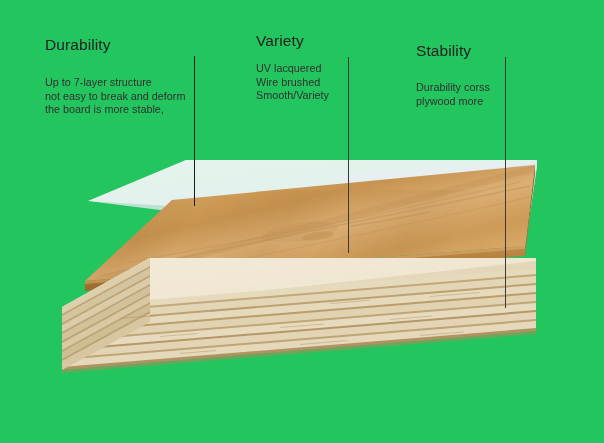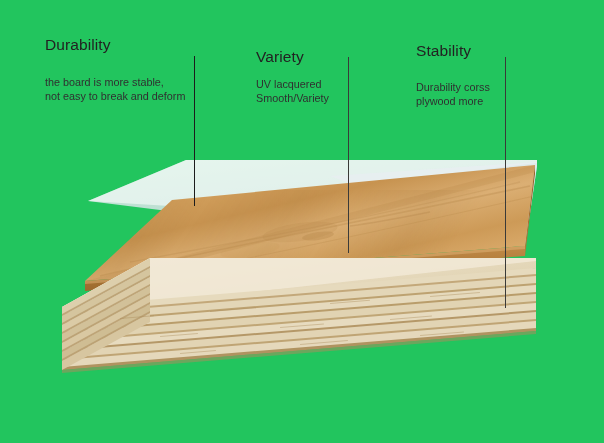--- a/index.html
+++ b/index.html
@@ -33,21 +33,21 @@
     font-size: 10.8px;
     line-height: 13.6px;
     color: #303030;
     white-space: nowrap;
   }
   .ann-body div { white-space: nowrap; }
 
   .ann-durability { left: 45px; top: 36px; }
   .ann-durability .ann-body { margin-top: 22px; }
 
-  .ann-variety { left: 256px; top: 48px; }
+  .ann-variety { left: 256px; top: 32px; }
   .ann-variety .ann-body { margin-top: 12px; }
 
   .ann-stability { left: 416px; top: 42px; }
   .ann-stability .ann-body { margin-top: 21px; }
 
   
   .leader {
     position: absolute;
     width: 1px;
     background: #1c1c1c;
@@ -236,29 +236,31 @@
     </g>
   </svg>
 
   <div class="leader l1"></div>
   <div class="leader l2"></div>
   <div class="leader l3"></div>
 
   <div class="ann ann-durability">
     <div class="ann-title">Durability</div>
     <div class="ann-body">
+      <div>Up to 7-layer structure</div>
+      <div>not easy to break and deform</div>
       <div>the board is more stable,</div>
-      <div>not easy to break and deform</div>
     </div>
   </div>
 
   <div class="ann ann-variety">
     <div class="ann-title">Variety</div>
     <div class="ann-body">
       <div>UV lacquered</div>
+      <div>Wire brushed</div>
       <div>Smooth/Variety</div>
     </div>
   </div>
 
   <div class="ann ann-stability">
     <div class="ann-title">Stability</div>
     <div class="ann-body">
       <div>Durability corss</div>
       <div>plywood more</div>
     </div>

